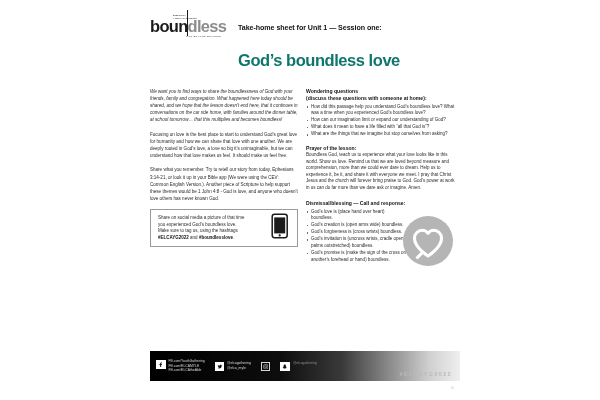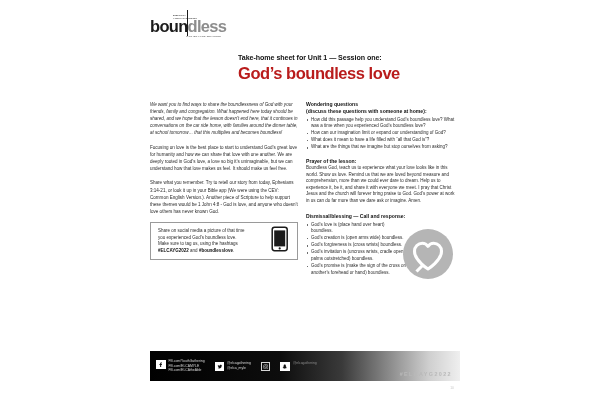--- a/index.html
+++ b/index.html
@@ -73,29 +73,28 @@
     margin-top: 1px;
     text-transform: uppercase;
   }
   .titles { padding-top: 12px; }
   .kicker {
     font-size: 7.1px;
     line-height: 9px;
     font-weight: bold;
     color: #111;
     letter-spacing: -0.05px;
-    margin-top: 30px;
   }
   .maintitle {
     font-size: 16.5px;
     line-height: 17.5px;
     font-weight: bold;
-    color: #b91c1c;
+    color: #0f766e;
     letter-spacing: -0.45px;
-    margin-top: 2px;
+    margin-top: 19px;
   }
 
   
   .columns {
     display: flex;
     gap: 8px;
     margin-top: 18px;
   }
   .col-left { width: 148px; flex: 0 0 148px; }
   .col-right { width: 150px; flex: 0 0 150px; }

